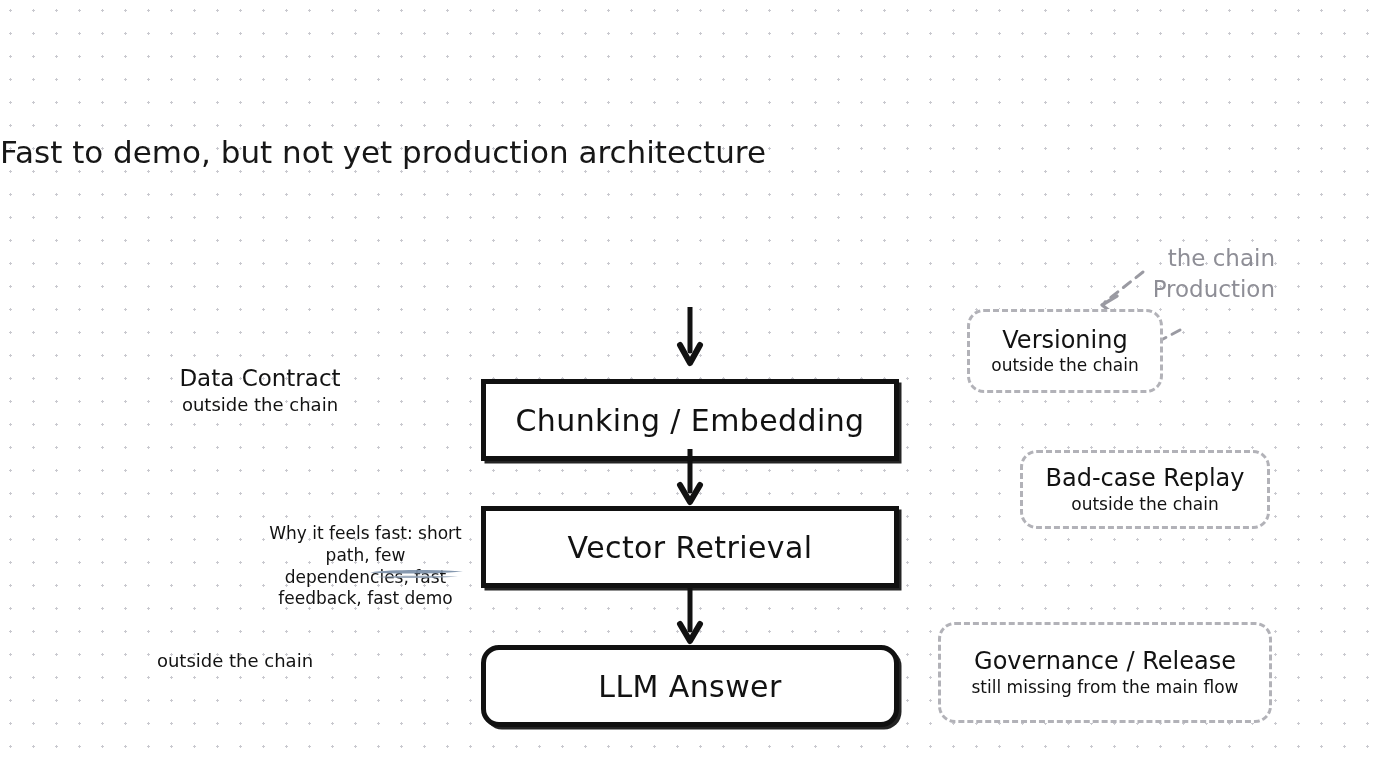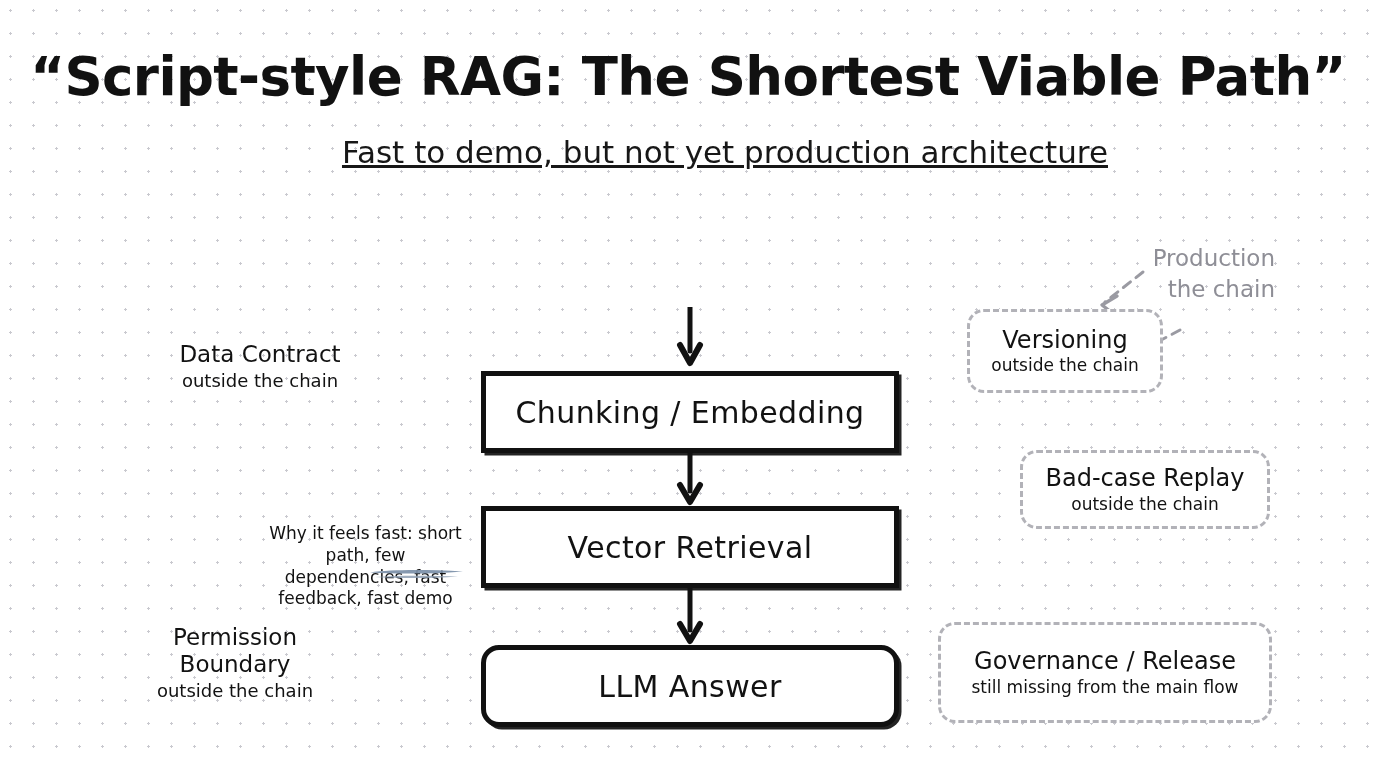--- a/index.html
+++ b/index.html
@@ -34,27 +34,26 @@
     font-weight: 700;
     letter-spacing: -0.6px;
     color: #111111;
     white-space: nowrap;
   }
   .subtitle {
     position: absolute;
     left: 0;
     top: 134px;
     width: 1108px;
-    text-align: right;
+    text-align: left;
     font-family: "DejaVu Sans", sans-serif;
     font-size: 31px;
     font-weight: 400;
     color: #171717;
     white-space: nowrap;
-    text-decoration: underline;
   }
 
   
   .flow-box {
     position: absolute;
     left: 481px;
     width: 418px;
     height: 82px;
     box-sizing: border-box;
     border: 5px solid #111111;
@@ -66,40 +65,41 @@
   }
   .flow-box .lbl {
     font-family: "DejaVu Sans", sans-serif;
     font-size: 30px;
     font-weight: 400;
     color: #121212;
     white-space: nowrap;
     letter-spacing: 0.4px;
   }
   #box-upload   { top: 225px; }
-  #box-chunk    { top: 371px; }
+  #box-chunk    { top: 379px; }
   #box-vector   { top: 506px; align-items: center; }
   #box-llm      { top: 645px; border-radius: 18px; }
 
   
   .flow-arrow {
     position: absolute;
     left: 676px;
     width: 28px;
   }
   #arrow-1 { top: 307px; height: 60px; }
   #arrow-2 { top: 449px; height: 57px; }
   #arrow-3 { top: 588px; height: 57px; }
 
   
   .side-note {
     position: absolute;
     text-align: center;
     color: #121212;
     font-family: "DejaVu Sans", sans-serif;
+    margin-top: 24px;
   }
   .side-note .head {
     font-size: 23px;
     font-weight: 400;
     line-height: 1.17;
     white-space: nowrap;
   }
   .side-note .head.wrap { white-space: normal; }
   .side-note .sub {
     font-size: 18px;
@@ -181,21 +181,20 @@
     top: 268px;
     width: 130px;
     height: 118px;
   }
 </style>
 </head>
 <body>
 
 <div id="canvas">
 
-  <div class="title">“Script-style RAG: The Shortest Viable Path”</div>
   <div class="subtitle">Fast to demo, but not yet production architecture</div>
 
 
   <svg class="flow-arrow" id="arrow-1" viewBox="0 0 28 60">
     <path d="M14 0 L14 44" stroke="#111111" stroke-width="5" fill="none" stroke-linecap="round"></path>
     <path d="M4 38 L14 56 L24 38" stroke="#111111" stroke-width="6" fill="none" stroke-linecap="round" stroke-linejoin="round"></path>
   </svg>
 
   <div class="flow-box" id="box-chunk">
     <span class="lbl">Chunking / Embedding</span>
@@ -224,27 +223,26 @@
     <div class="sub">outside the chain</div>
   </div>
 
   <div id="note-why">Why it feels fast: short path, few dependencies, fast feedback, fast demo</div>
   <svg id="why-underline" viewBox="0 0 98 13">
     <path d="M2 5.5 C24 2.2, 60 2.6, 95 4.4 C62 7.2, 28 7.0, 2 5.5 Z" fill="#7b8fa8" opacity="0.92"></path>
     <path d="M7 10 C32 8.0, 66 8.6, 90 9.6 C62 11.6, 30 11.4, 7 10 Z" fill="#8fa0b4" opacity="0.85"></path>
   </svg>
 
   <div class="side-note" id="note-permission">
-    <div class="head wrap">Permission Boundary</div>
     <div class="sub">outside the chain</div>
   </div>
 
   <div id="prod-label">
+    <div>the chain</div>
     <div>Production</div>
-    <div>the chain</div>
   </div>
 
   <svg id="prod-arrows" viewBox="0 0 130 118">
 
     <path d="M58 4 L20 34" stroke="#9a9aa2" stroke-width="3" fill="none" stroke-linecap="round" stroke-dasharray="9 7"></path>
     <path d="M32 28 L17 37 L26 44" stroke="#9a9aa2" stroke-width="3.4" fill="none" stroke-linecap="round" stroke-linejoin="round"></path>
 
     <path d="M95 62 L46 88" stroke="#9a9aa2" stroke-width="3" fill="none" stroke-linecap="round" stroke-dasharray="9 7"></path>
     <path d="M58 80 L42 89 L55 97" stroke="#9a9aa2" stroke-width="3.4" fill="none" stroke-linecap="round" stroke-linejoin="round"></path>
   </svg>

